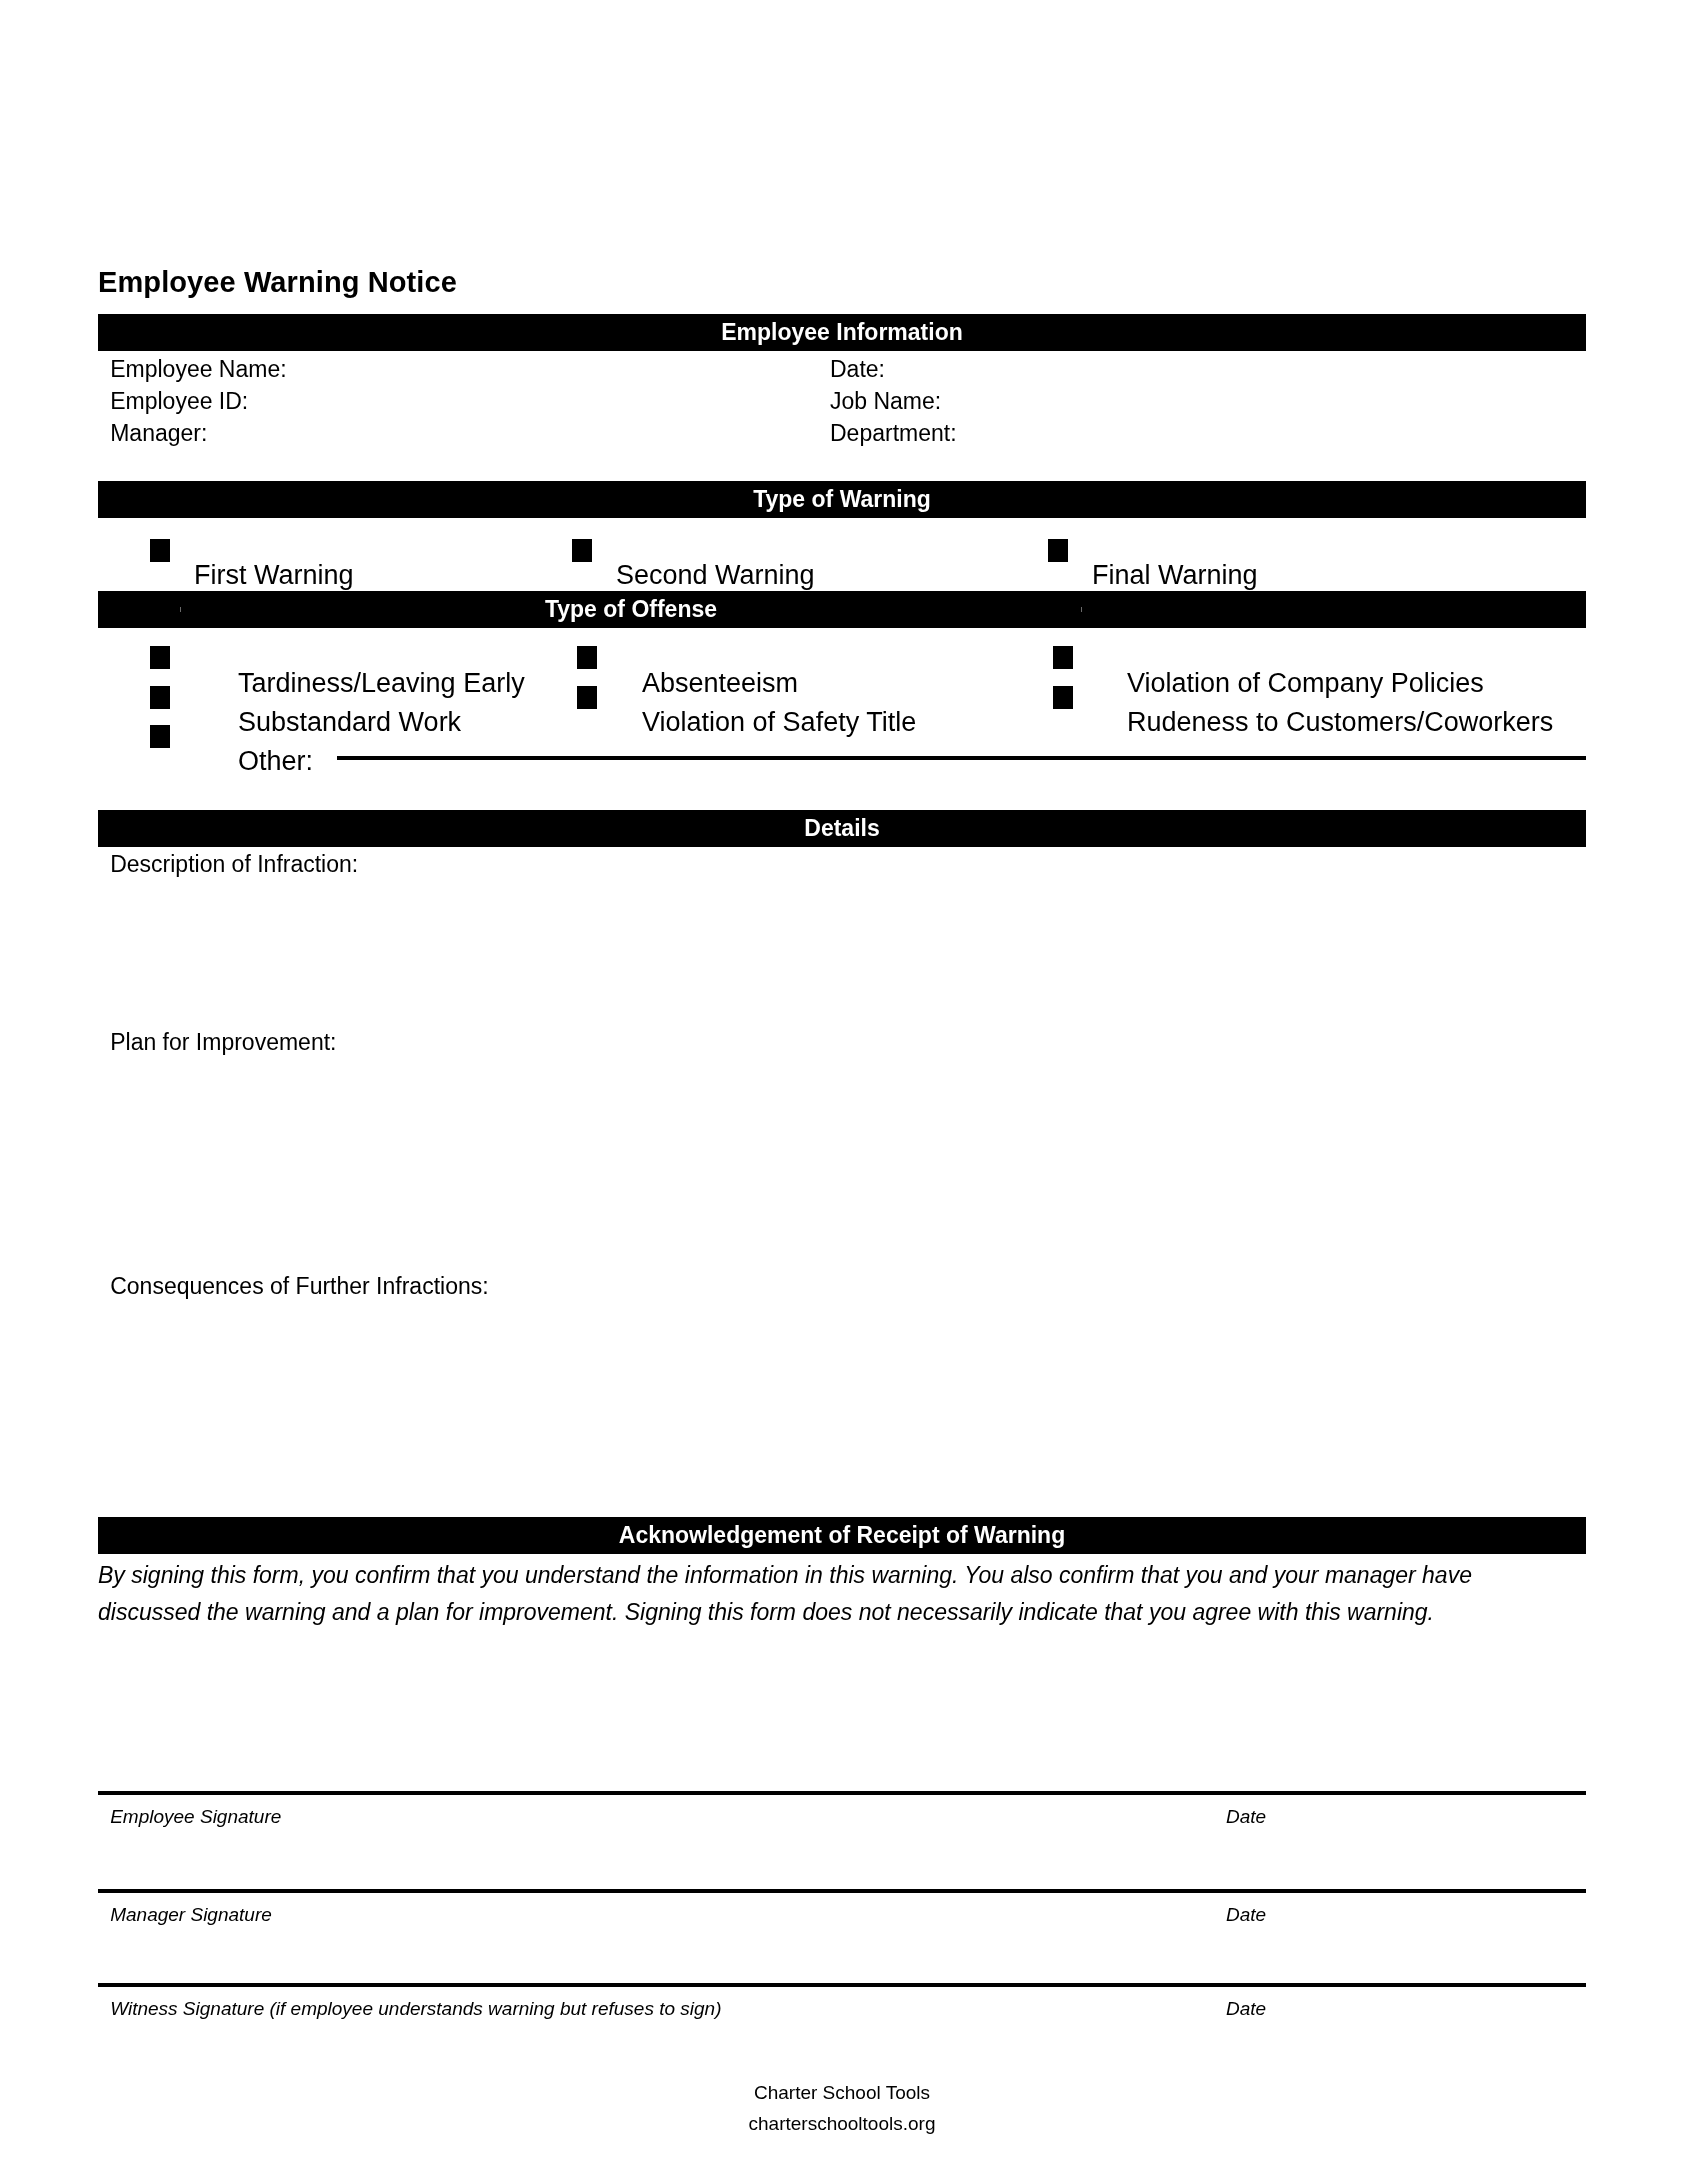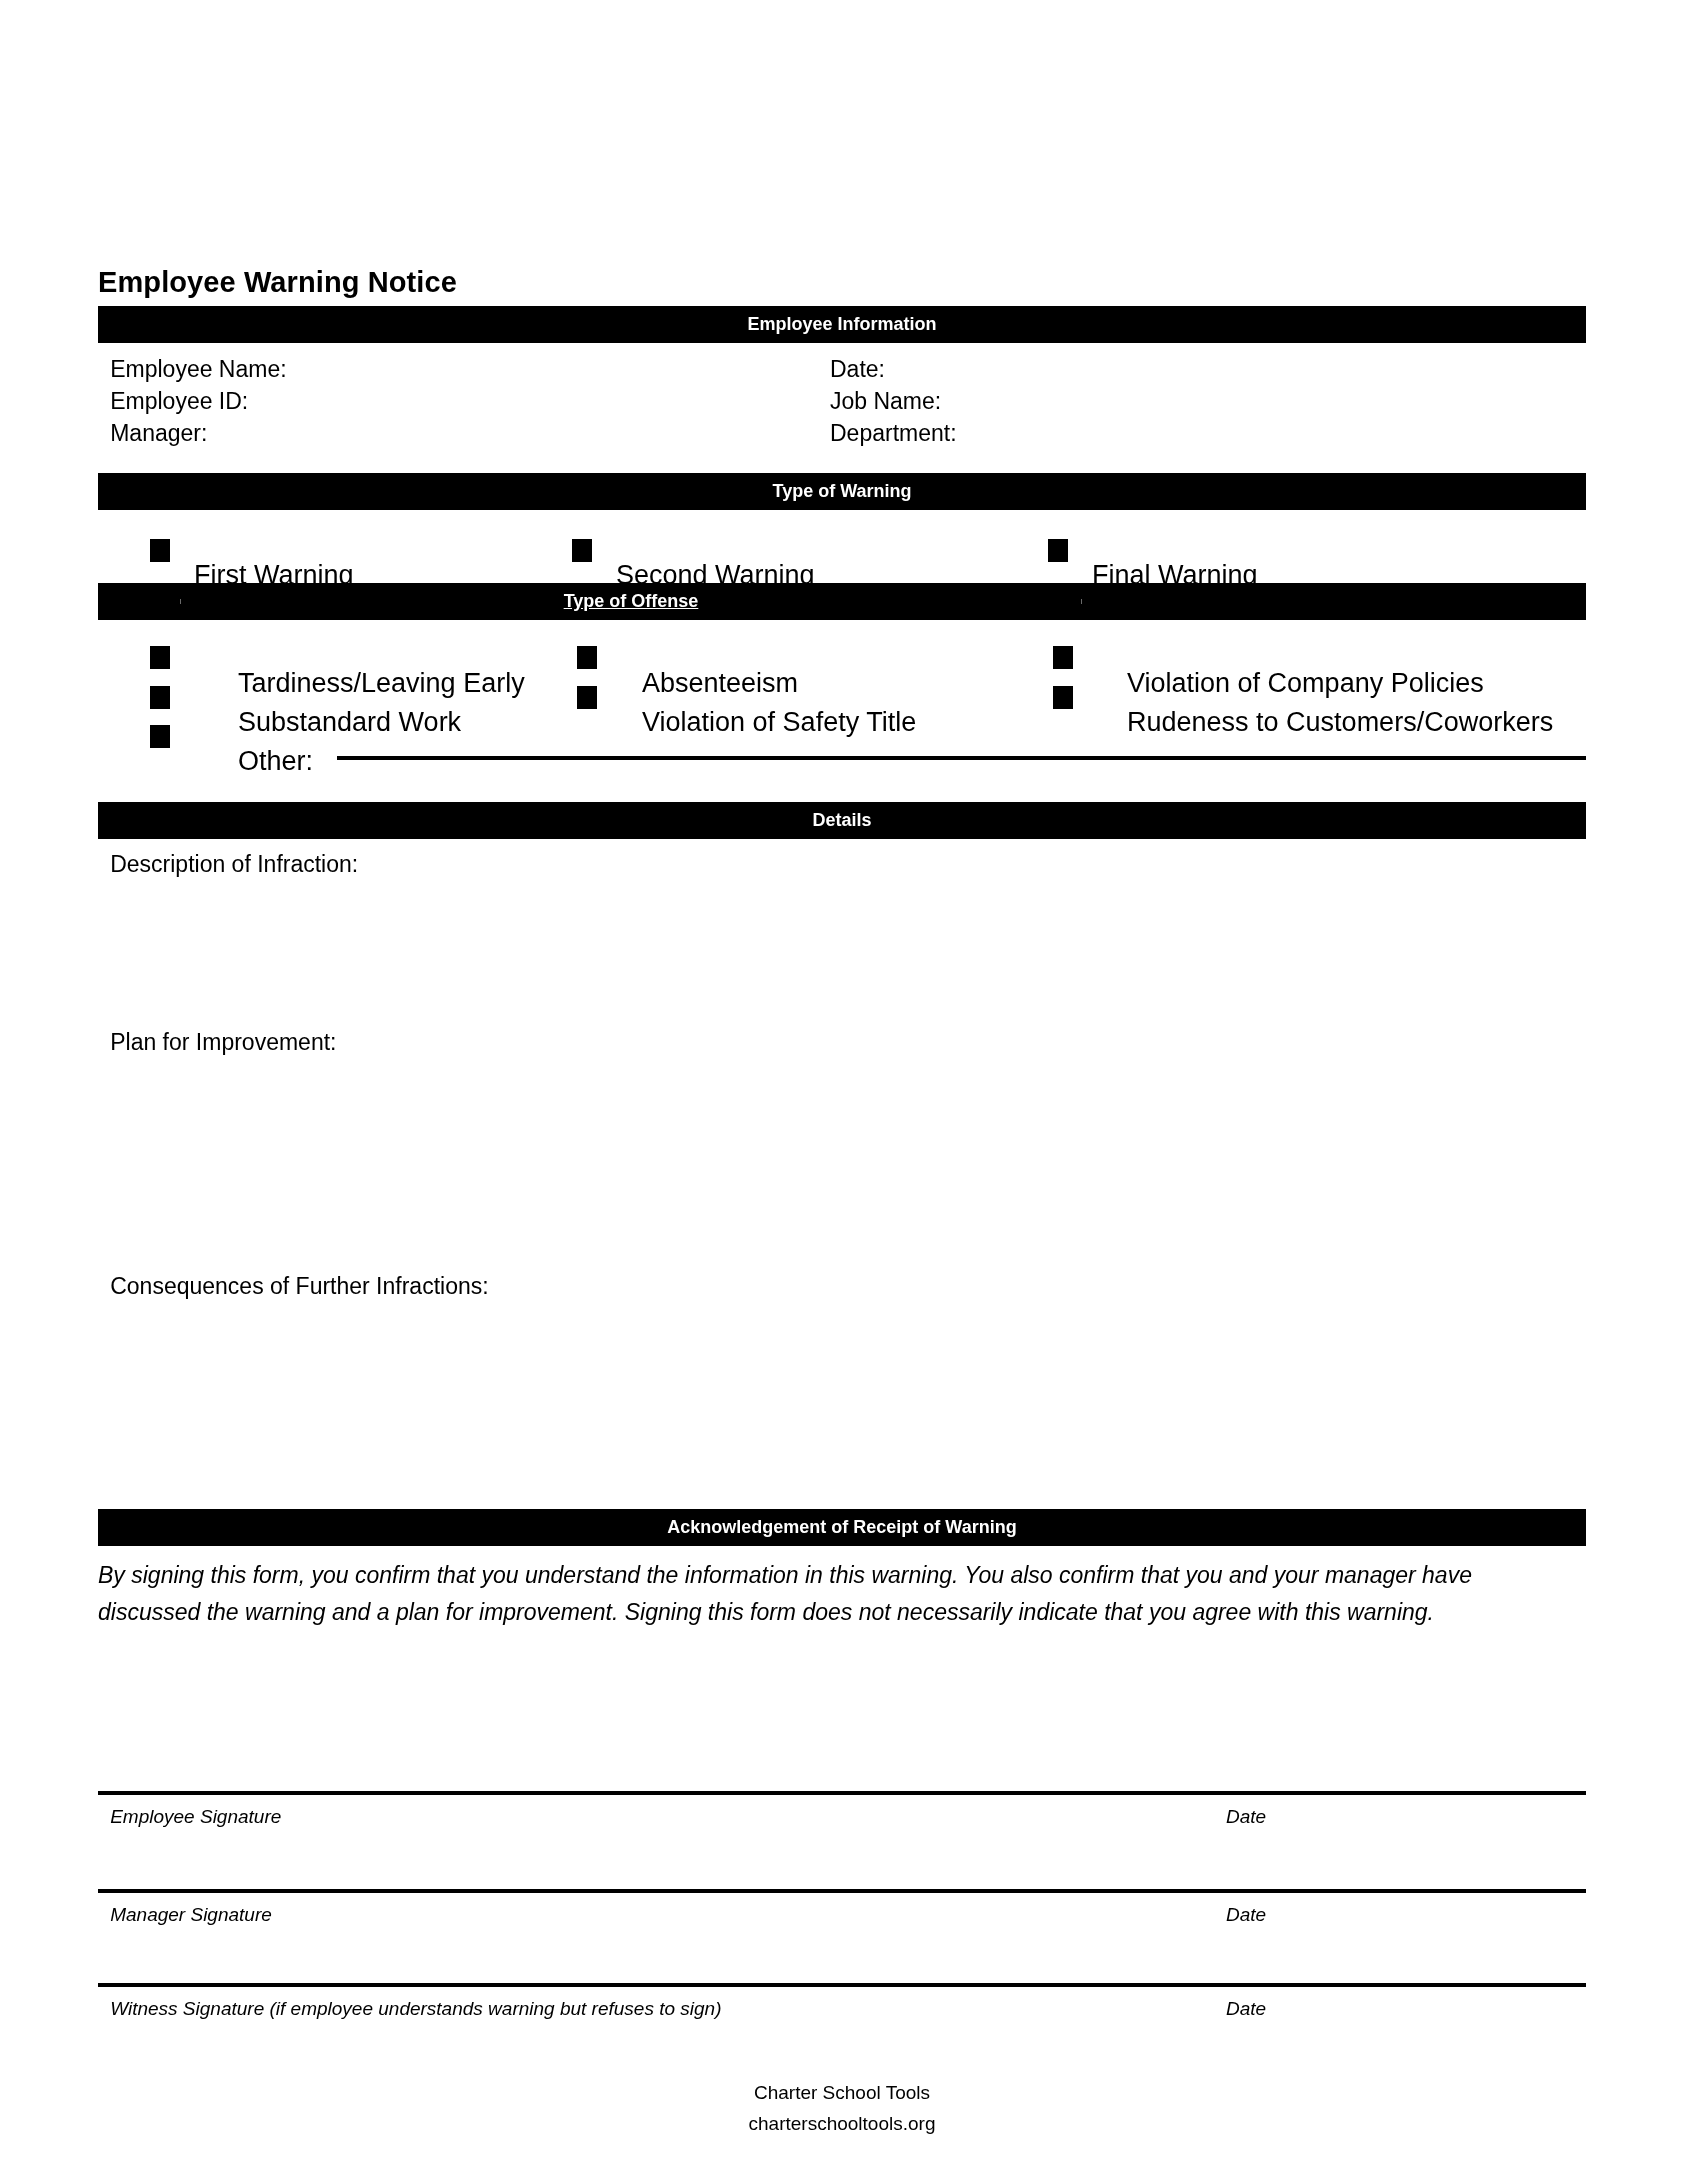--- a/index.html
+++ b/index.html
@@ -34,31 +34,31 @@
   }
 
   
   .band {
     position: absolute;
     left: 0;
     width: 1488px;
     height: 37px;
     background: #000000;
     color: #ffffff;
-    font-size: 18px;
+    font-size: 23px;
     font-weight: bold;
     display: flex;
     align-items: center;
     justify-content: center;
     box-sizing: border-box;
+    margin-top: 8px;
   }
   .band.segmented {
     justify-content: flex-start;
     padding: 16px;
-    text-decoration: underline;
   }
   .band .seg {
     height: 100%;
     display: flex;
     align-items: center;
     justify-content: center;
     box-sizing: border-box;
   }
   .band .seg.s1 { width: 68px;  border-right: 0.9px solid #6a6a6a; }
   .band .seg.s2 { width: 921px; border-right: 0.9px solid #6a6a6a; }

